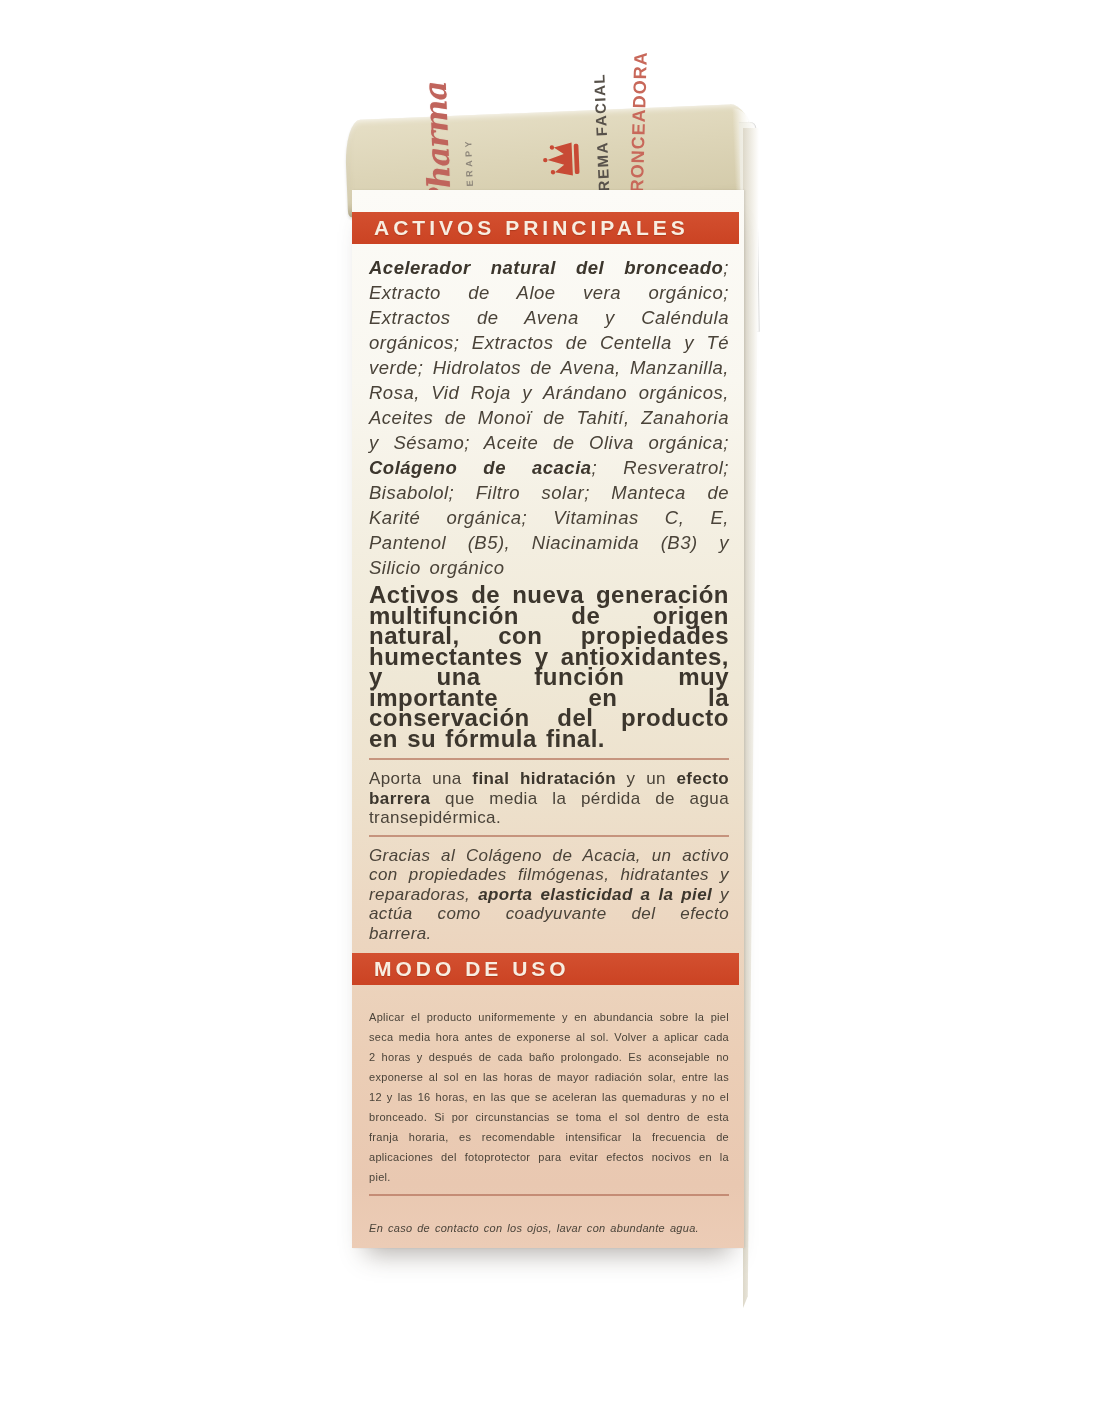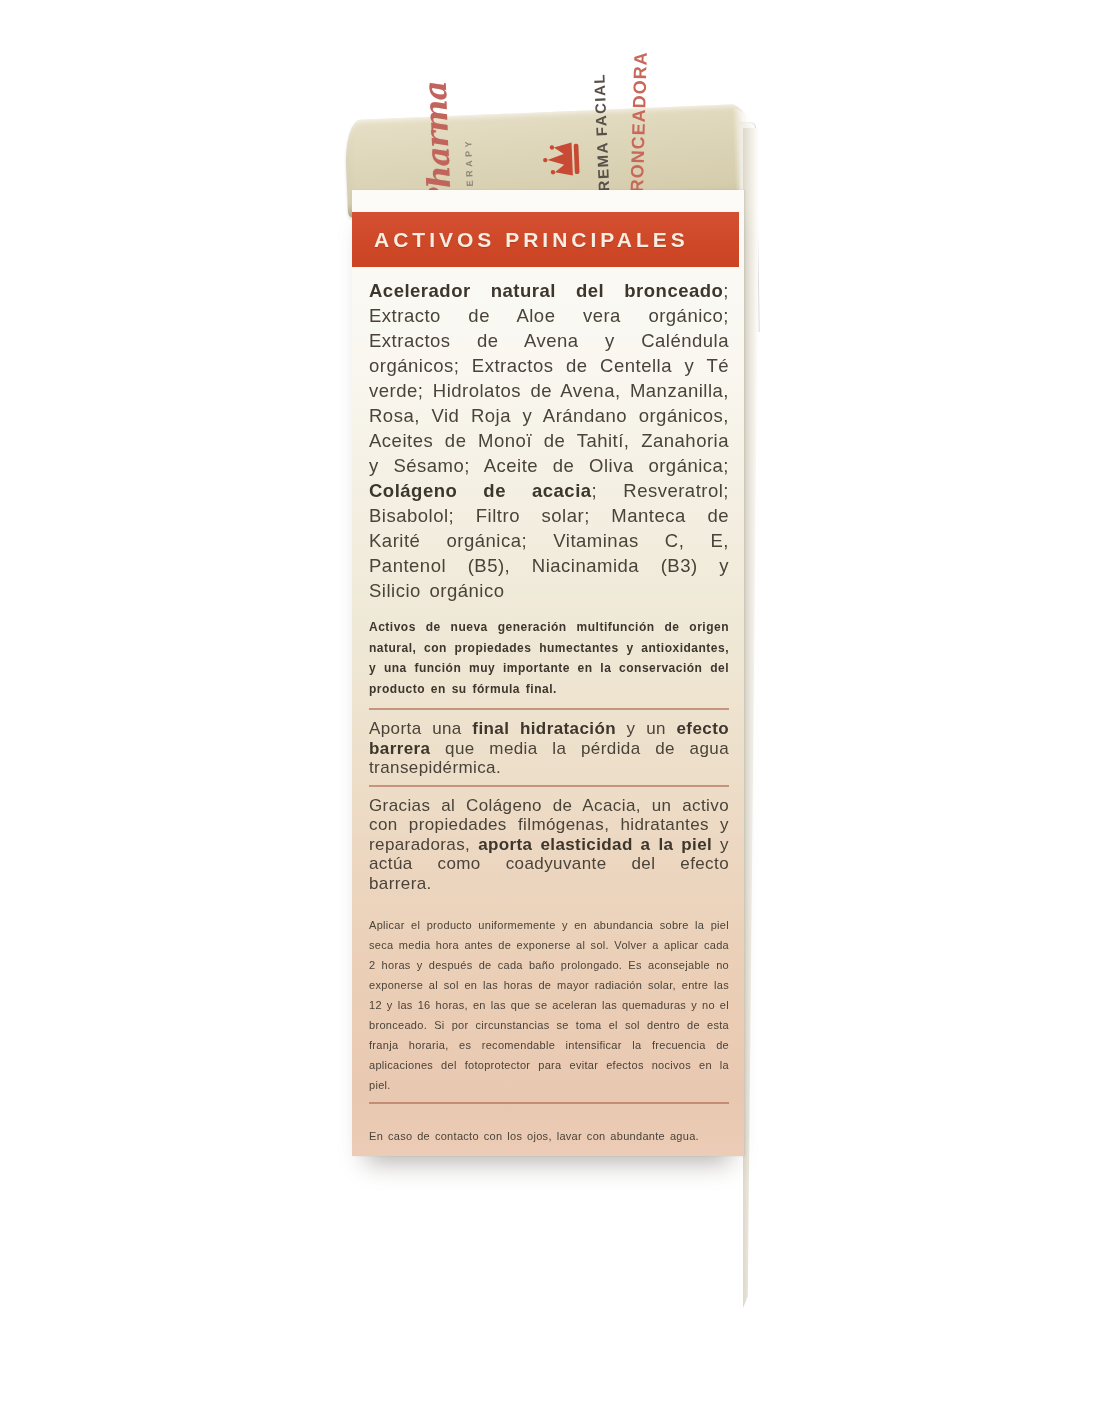--- a/index.html
+++ b/index.html
@@ -64,44 +64,44 @@
   
   .panel{
     position:absolute;left:352px;top:190px;width:392px;
     background:linear-gradient(180deg,
       #fcfbf7 0%, #f9f7f0 18%, #f3eee0 34%, #efe8d6 46%,
       #ede0cb 58%, #ecd6c0 70%, #ebceb6 82%, #e9c8b1 94%, #ecccb6 100%);
     box-shadow:0 20px 24px -14px rgba(70,60,50,.4), 1px 0 2px rgba(0,0,0,.08);
     padding-bottom:0;
   }
   .bar{
-    height:55px;background:linear-gradient(180deg,#d35030,#cb4323);
+    height:32px;background:linear-gradient(180deg,#d35030,#cb4323);
     color:#f8ede0;display:flex;align-items:center;
     padding-left:22px;margin-right:5px;
     font-size:21px;font-weight:bold;letter-spacing:4px;
     text-shadow:0 1px 1px rgba(120,30,10,.35);
   }
   .bar.first{margin-top:22px;}
   .content{padding:0 15px 0 17px;color:#4a4339;}
   .content p{margin:0;text-align:justify;}
   .content b{color:#3c362d;}
   p.lead{      
-    margin-top:11px;font-size:18.5px;line-height:25px;letter-spacing:.5px;word-spacing:3px;
+    margin-top:11px;font-size:18.5px;line-height:25px;letter-spacing:.5px;word-spacing:3px;font-style:italic;
   }
   p.bold-block{
-    margin-top:14px;margin-bottom:9px;font-size:12px;line-height:20.5px;
+    margin-top:5px;margin-bottom:9px;font-size:24px;line-height:20.5px;
     letter-spacing:.5px;word-spacing:2px;font-weight:bold;color:#3c362d;
   }
   p.ind{
     margin-top:9px;font-size:17px;line-height:19.5px;letter-spacing:.4px;word-spacing:2.5px;
   }
   p.modo{
     margin-top:22px;font-size:11px;line-height:20px;letter-spacing:.3px;word-spacing:1.5px;
   }
-  .content p.last{margin-bottom:10px;}
+  .content p.last{margin-bottom:10px;font-style:italic;}
   hr.rule{
     border:none;border-top:2px solid rgba(176,108,85,.65);
     margin:7px 0 2px 0;
   }
 </style>
 </head>
 <body>
 
 <div class="stage">
 
@@ -133,20 +133,21 @@
       <p class="bold-block"><b>Activos de nueva generación multifunción de origen natural, con propiedades humectantes y antioxidantes, y una función muy importante en la conservación del producto en su fórmula final.</b></p>
     </div>
 
     <div class="content">
       <hr class="rule">
       <p class="ind"><span>Aporta una </span><b>final hidratación</b><span> y un </span><b>efecto barrera</b><span> que media la pérdida de agua transepidérmica.</span></p>
       <hr class="rule">
       <p class="ind last"><span>Gracias al Colágeno de Acacia, un activo con propiedades filmógenas, hidratantes y reparadoras, </span><b>aporta elasticidad a la piel</b><span> y actúa como coadyuvante del efecto barrera.</span></p>
     </div>
 
+    <div class="bar">MODO DE USO</div>
     <div class="content">
       <p class="modo"><span>Aplicar el producto uniformemente y en abundancia sobre la piel seca media hora antes de exponerse al sol. Volver a aplicar cada 2 horas y después de cada baño prolongado. Es aconsejable no exponerse al sol en las horas de mayor radiación solar, entre las 12 y las 16 horas, en las que se aceleran las quemaduras y no el bronceado. Si por circunstancias se toma el sol dentro de esta franja horaria, es recomendable intensificar la frecuencia de aplicaciones del fotoprotector para evitar efectos nocivos en la piel.</span></p>
       <hr class="rule">
       <p class="modo last"><span>En caso de contacto con los ojos, lavar con abundante agua.</span></p>
     </div>
 
   </div>
 
 </div>
 

